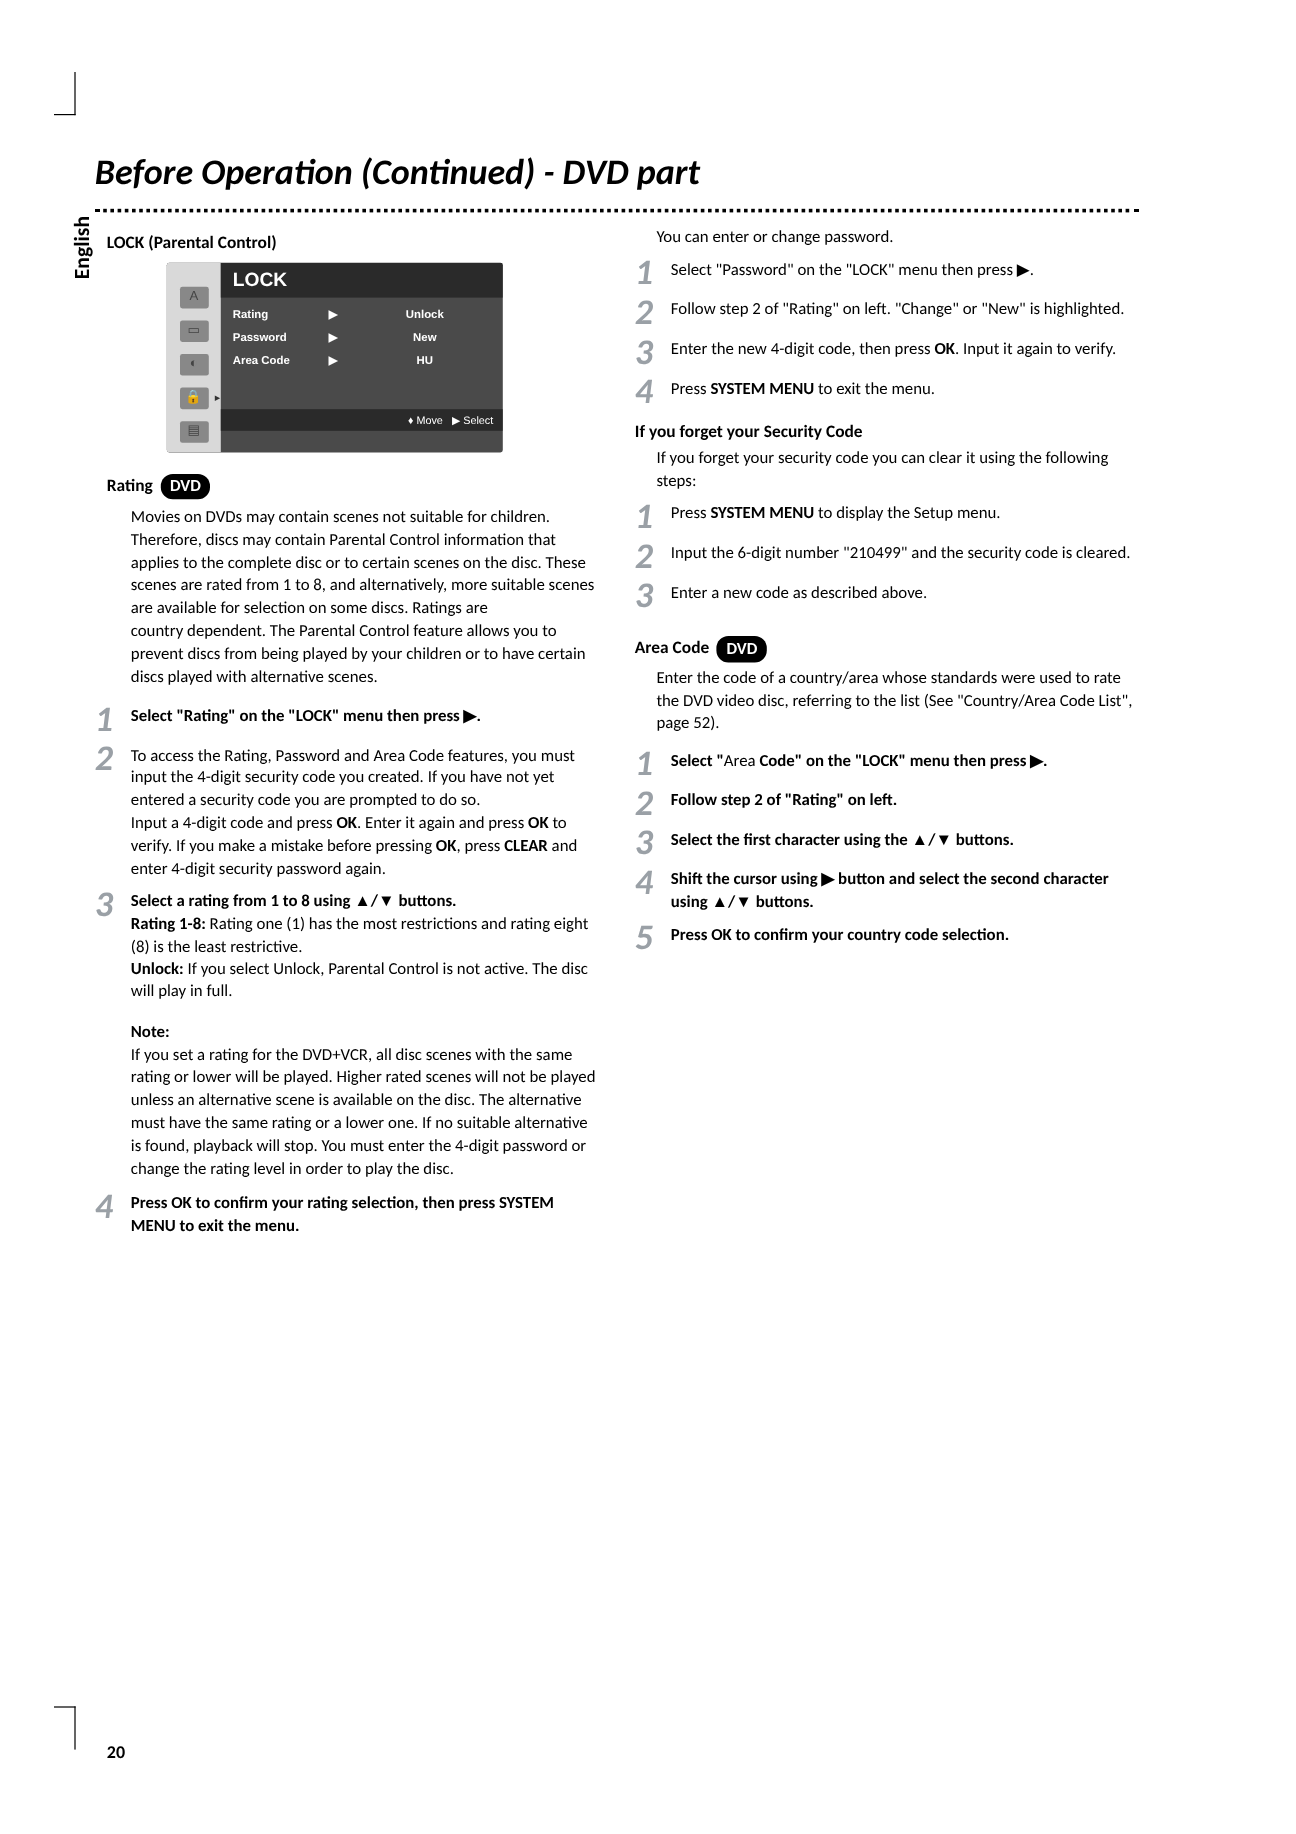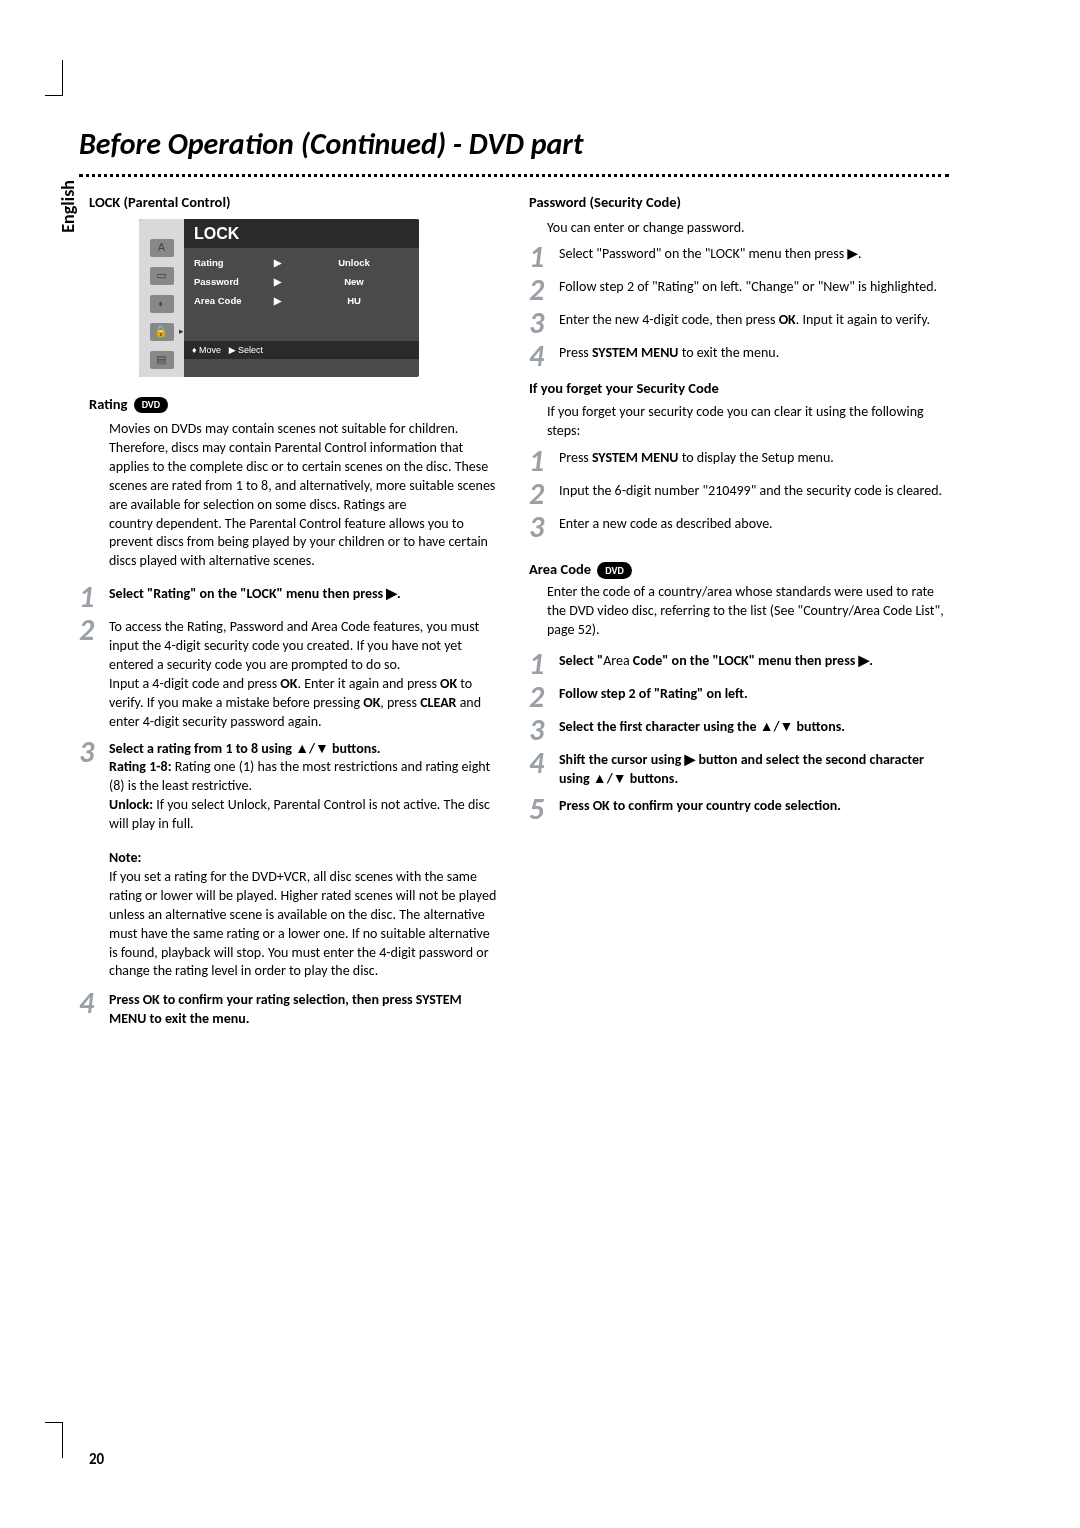--- a/index.html
+++ b/index.html
@@ -55,21 +55,21 @@
     font-weight: bold;
     margin: 4px 0 6px 10px;
     font-size: 14.5px;
   }
   .body-text { margin-left: 30px; }
   .dvd-badge {
     display: inline-block;
     background: #000;
     color: #fff;
     border-radius: 10px;
-    font-size: 10px;
+    font-size: 14px;
     font-weight: bold;
     font-style: normal;
     padding: 1.5px 8px;
     vertical-align: middle;
     margin-left: 3px;
   }
   .osd {
     margin: 0 0 12px 60px;
     width: 280px;
     background: #4a4a4a;
@@ -105,20 +105,21 @@
     font-weight: bold;
     font-size: 16px;
   }
   .osd-rows { padding: 6px 10px 30px 10px; }
   .osd-row { display: flex; align-items: center; padding: 3px 0; font-weight: bold; }
   .osd-k { width: 80px; }
   .osd-arr { width: 25px; }
   .osd-v { flex: 1; text-align: center; }
   .osd-footer {
     background: #2a2a2a;
+    text-align: right;
     padding: 3px 8px;
     font-size: 9px;
   }
   .step {
     display: flex;
     margin: 6px 0 6px 0;
   }
   .step-num {
     font-size: 30px;
     font-style: italic;
@@ -231,21 +232,20 @@
 
       <div class="step" style="margin-top:8px;">
         <div class="step-num">4</div>
         <div class="step-text"><span class="lead">Press OK to confirm your rating selection, then press SYSTEM MENU to exit the menu.</span></div>
       </div>
 
       <div class="pn" style="margin-top:420px; margin-left:10px;">20</div>
     </div>
 
     <div class="col">
-      <div class="section-head" style="margin-left:0;">Password (Security Code)</div>
       <div style="margin-left:18px;">You can enter or change password.</div>
 
       <div class="step">
         <div class="step-num">1</div>
         <div class="step-text">Select "Password" on the "LOCK" menu then press ▶.</div>
       </div>
       <div class="step">
         <div class="step-num">2</div>
         <div class="step-text">Follow step 2 of "Rating" on left. "Change" or "New" is highlighted.</div>
       </div>

